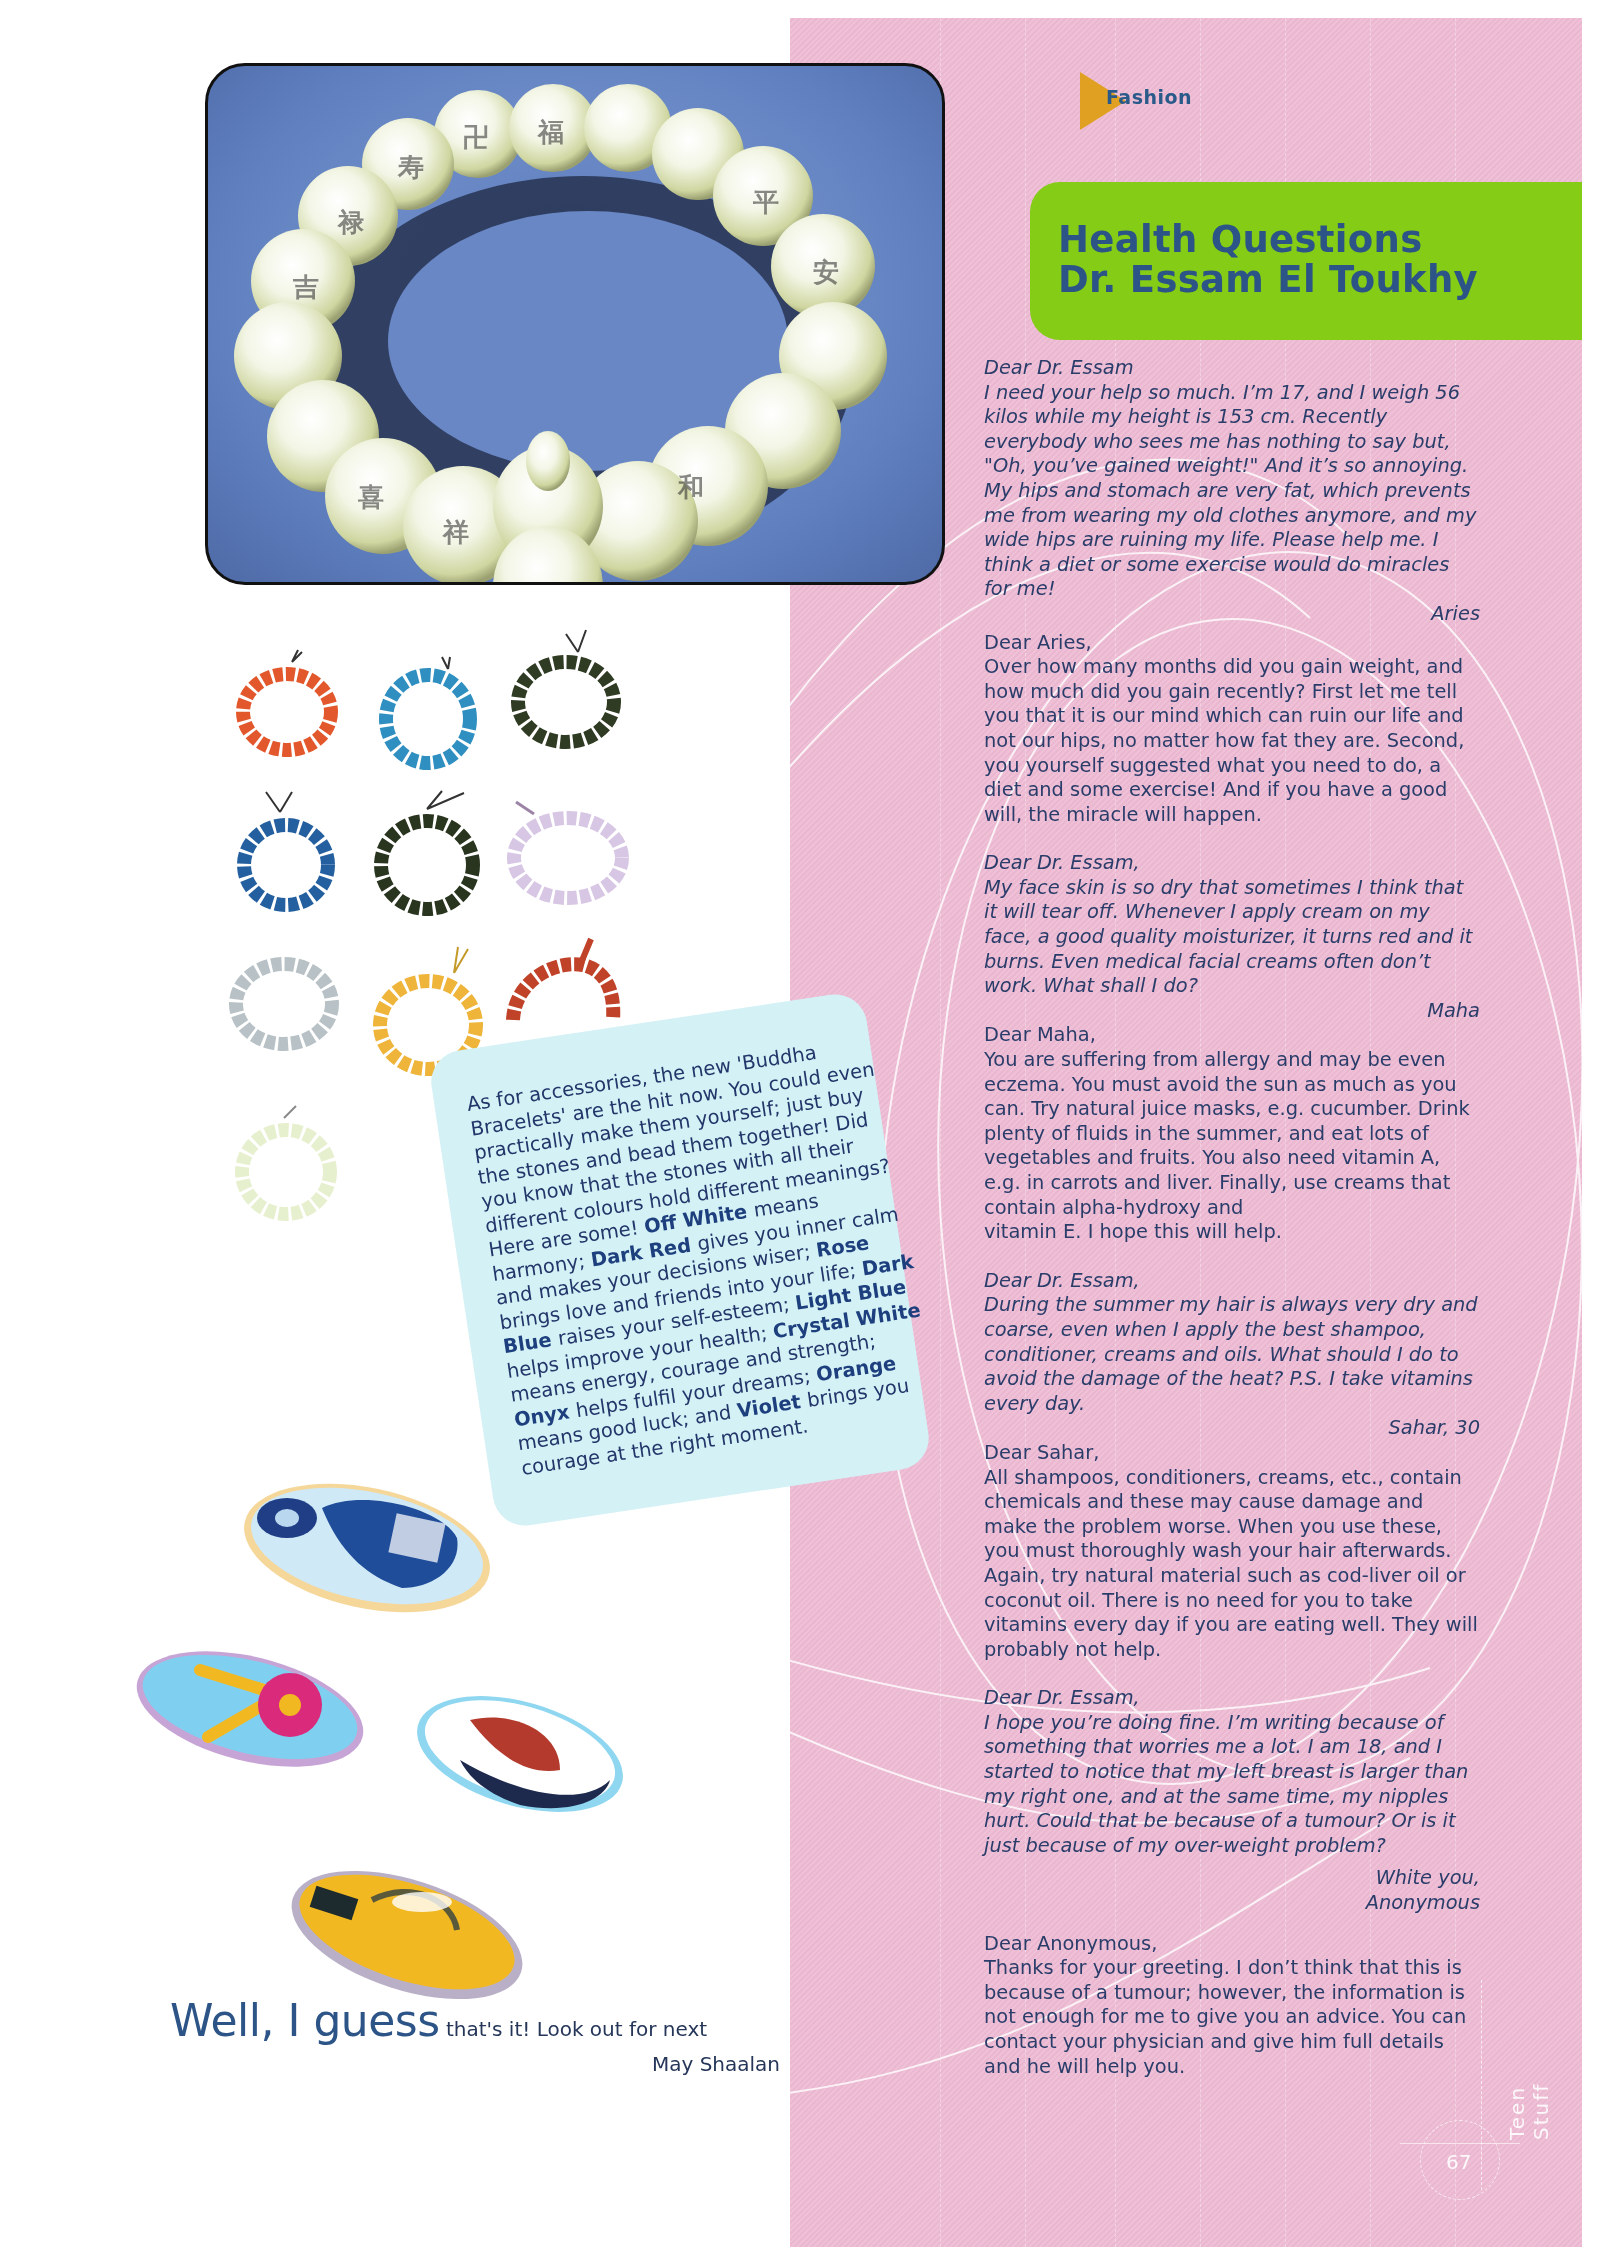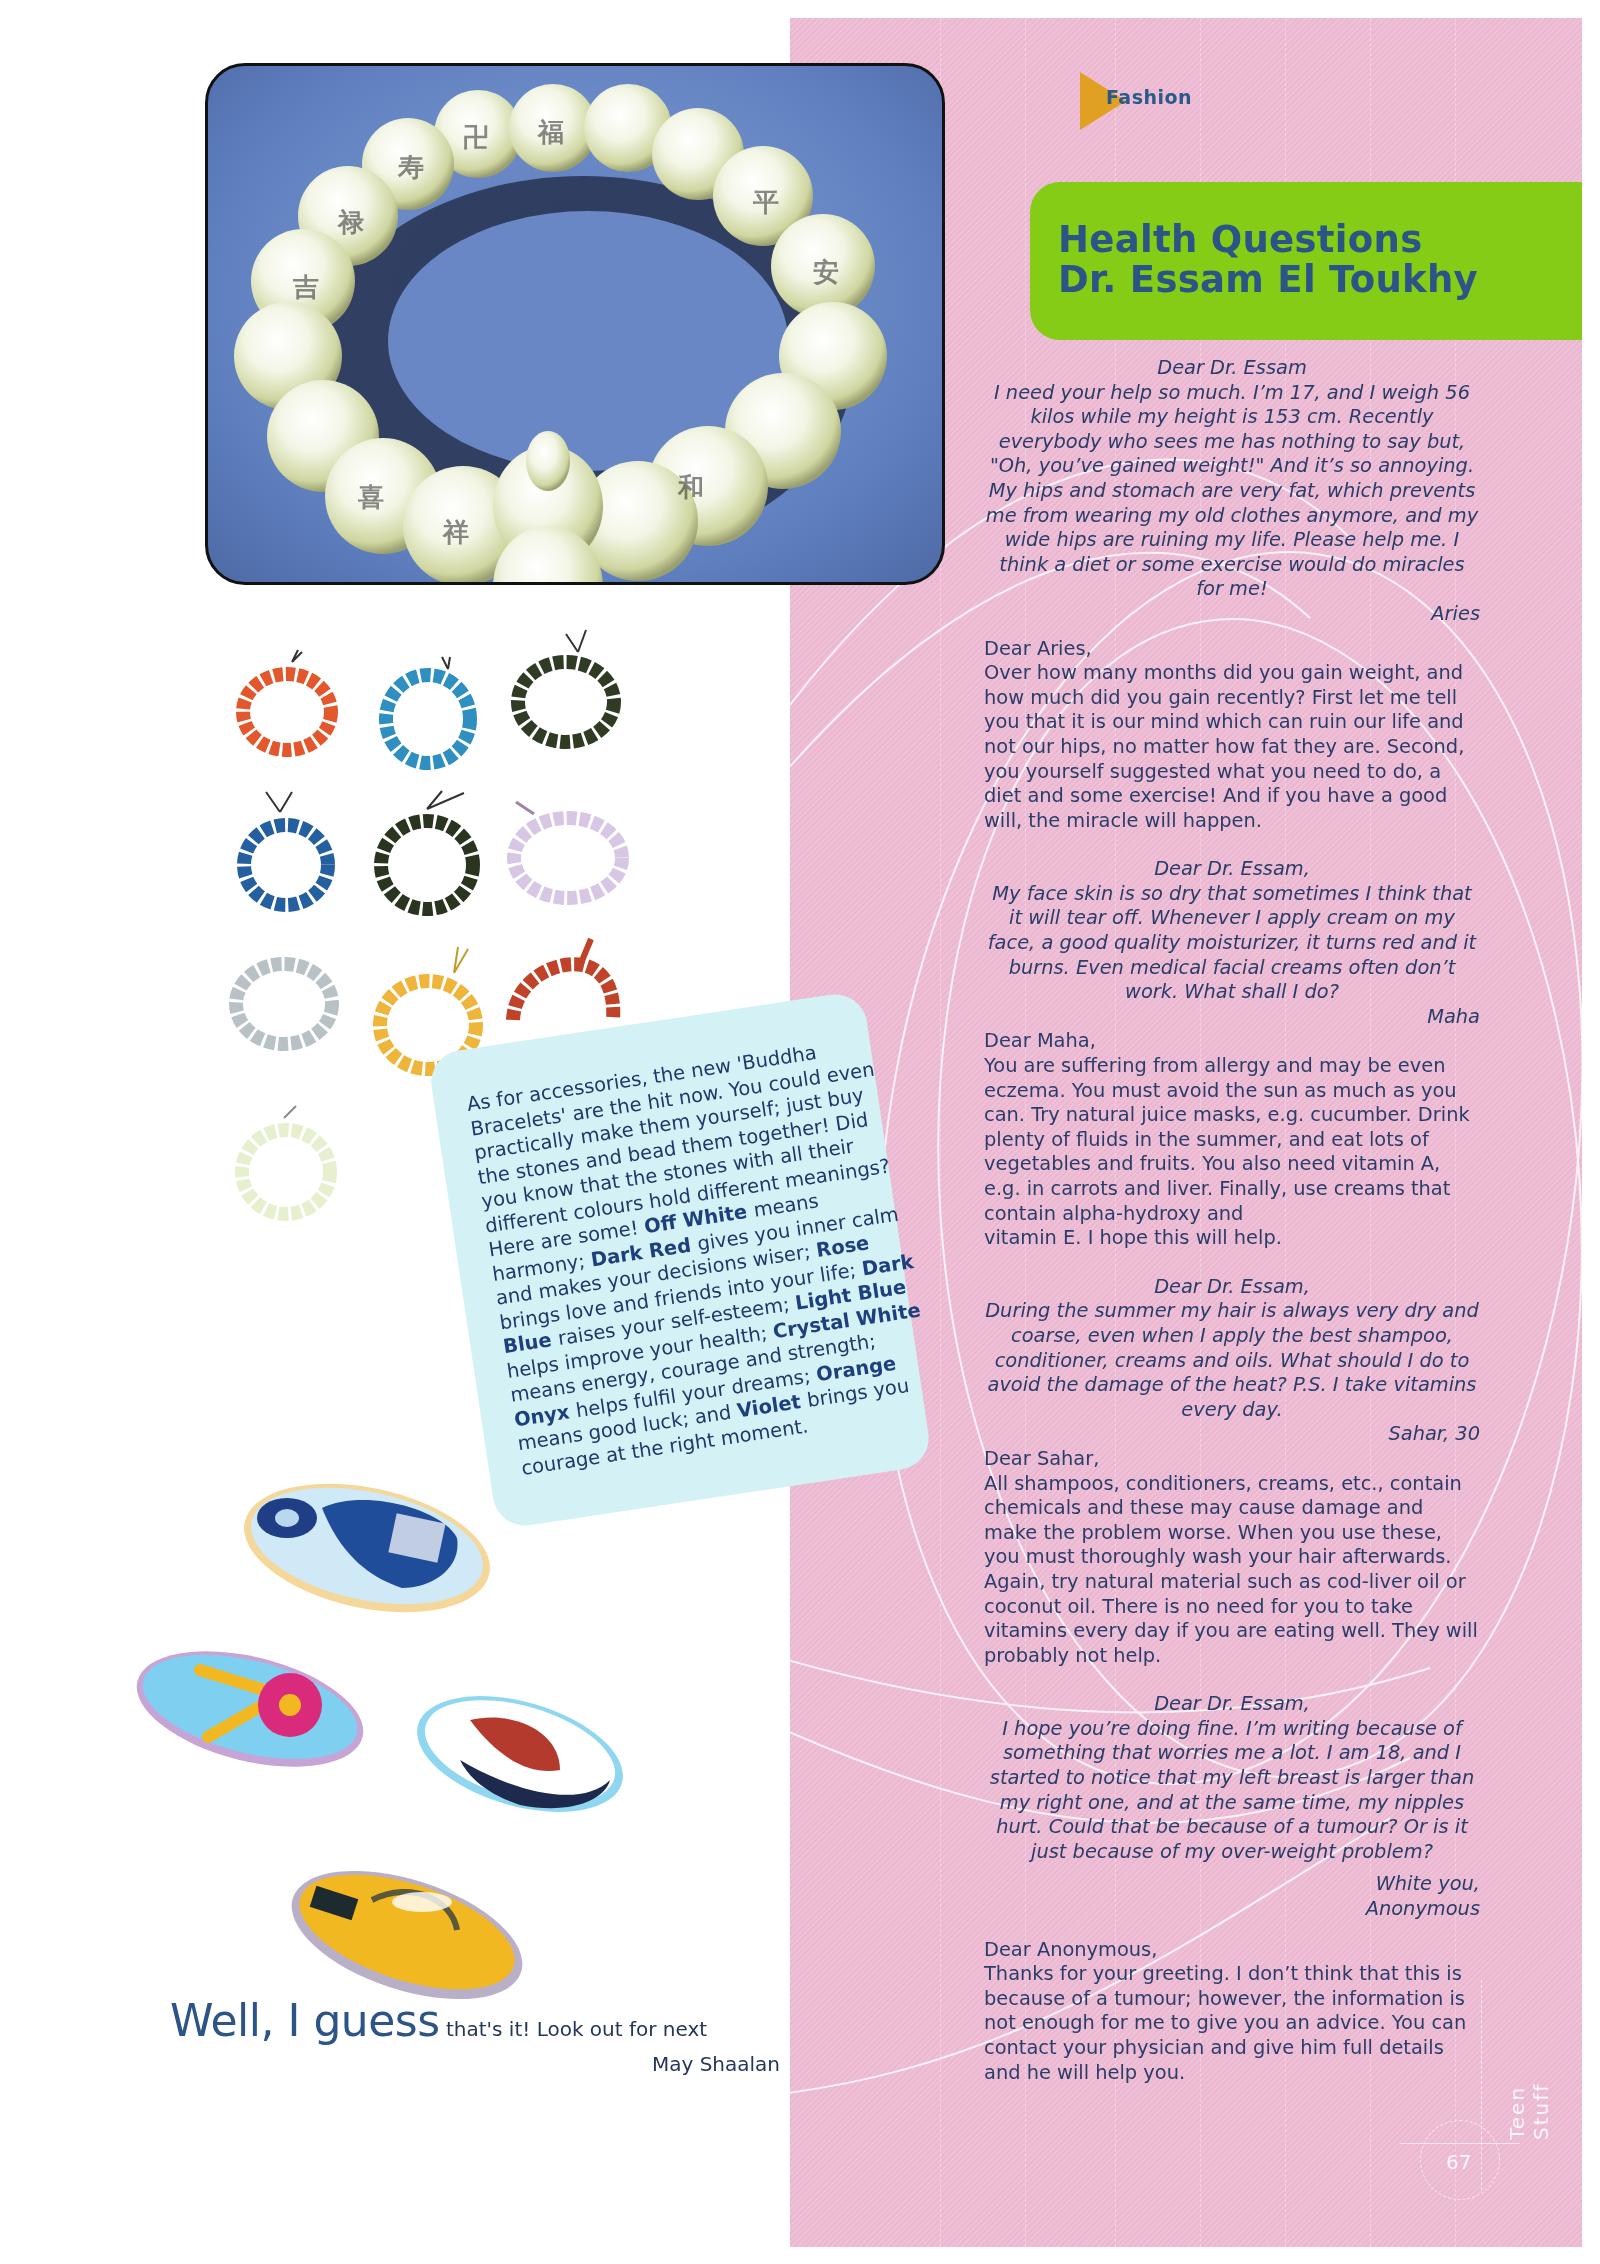--- a/index.html
+++ b/index.html
@@ -25,21 +25,21 @@
   .title-box { position: absolute; left: 1030px; top: 182px; width: 552px; height: 158px;
     background: #84cc16; border-radius: 30px 0 0 30px; font-weight: bold; }
   .title-box .t1, .title-box .t2 { position: absolute; left: 28px; font-family: "DejaVu Sans", sans-serif;
     font-size: 37px; color: #2c5486; white-space: nowrap; letter-spacing: 0.3px; }
   .title-box .t1 { top: 36px; }
   .title-box .t2 { top: 76px; }
 
   .qa { position: absolute; left: 984px; top: 356px; width: 496px;
     font-family: "DejaVu Sans", sans-serif; font-size: 19.4px; line-height: 24.6px; color: #2a3d6a; }
   .qa .block { margin-bottom: 24px; }
-  .qa .q { font-style: italic; text-align: center; }
+  .qa .q { font-style: italic; }
   .qa .sig { text-align: right; font-style: italic; }
   .qa .block.tight { margin-bottom: 0; }
   .qa p { white-space: pre-line; }
 
   .side-label { position: absolute; left: 1505px; top: 1960px; transform-origin: left top; transform: rotate(-90deg) translate(-180px, 0);
     font-family: "DejaVu Sans", sans-serif; font-size: 20px; color: #ffffff; letter-spacing: 2px; opacity: 0.9; }
   .page-num { position: absolute; left: 1446px; top: 2150px; font-size: 20px; color: #ffffff; opacity: 0.9; }
   .page-ring { position: absolute; left: 1420px; top: 2120px; width: 80px; height: 80px; border-radius: 50%;
     border: 1px dashed rgba(255,255,255,0.7); }
   .page-hline { position: absolute; left: 1400px; top: 2143px; width: 120px; border-top: 1px solid rgba(255,255,255,0.6); }
@@ -102,21 +102,21 @@
   <div class="t1">Health Questions</div>
   <div class="t2">Dr. Essam El Toukhy</div>
 </div>
 
 <div class="qa">
   <div class="block tight">
     <p class="q">Dear Dr. Essam</p>
     <p class="q">I need your help so much. I’m 17, and I weigh 56 kilos while my height is 153 cm. Recently everybody who sees me has nothing to say but, "Oh, you’ve gained weight!" And it’s so annoying. My hips and stomach are very fat, which prevents me from wearing my old clothes anymore, and my wide hips are ruining my life. Please help me. I think a diet or some exercise would do miracles for me!</p>
     <p class="sig">Aries</p>
   </div>
-  <div class="block" style="margin-top:10px">
+  <div class="block" style="margin-top:4px">
     <p>Dear Aries,</p>
     <p>Over how many months did you gain weight, and how much did you gain recently? First let me tell you that it is our mind which can ruin our life and not our hips, no matter how fat they are. Second, you yourself suggested what you need to do, a diet and some exercise! And if you have a good will, the miracle will happen.</p>
   </div>
   <div class="block tight">
     <p class="q">Dear Dr. Essam,</p>
     <p class="q">My face skin is so dry that sometimes I think that it will tear off. Whenever I apply cream on my face, a good quality moisturizer, it turns red and it burns. Even medical facial creams often don’t work. What shall I do?</p>
     <p class="sig">Maha</p>
   </div>
   <div class="block">
     <p>Dear Maha,</p>

